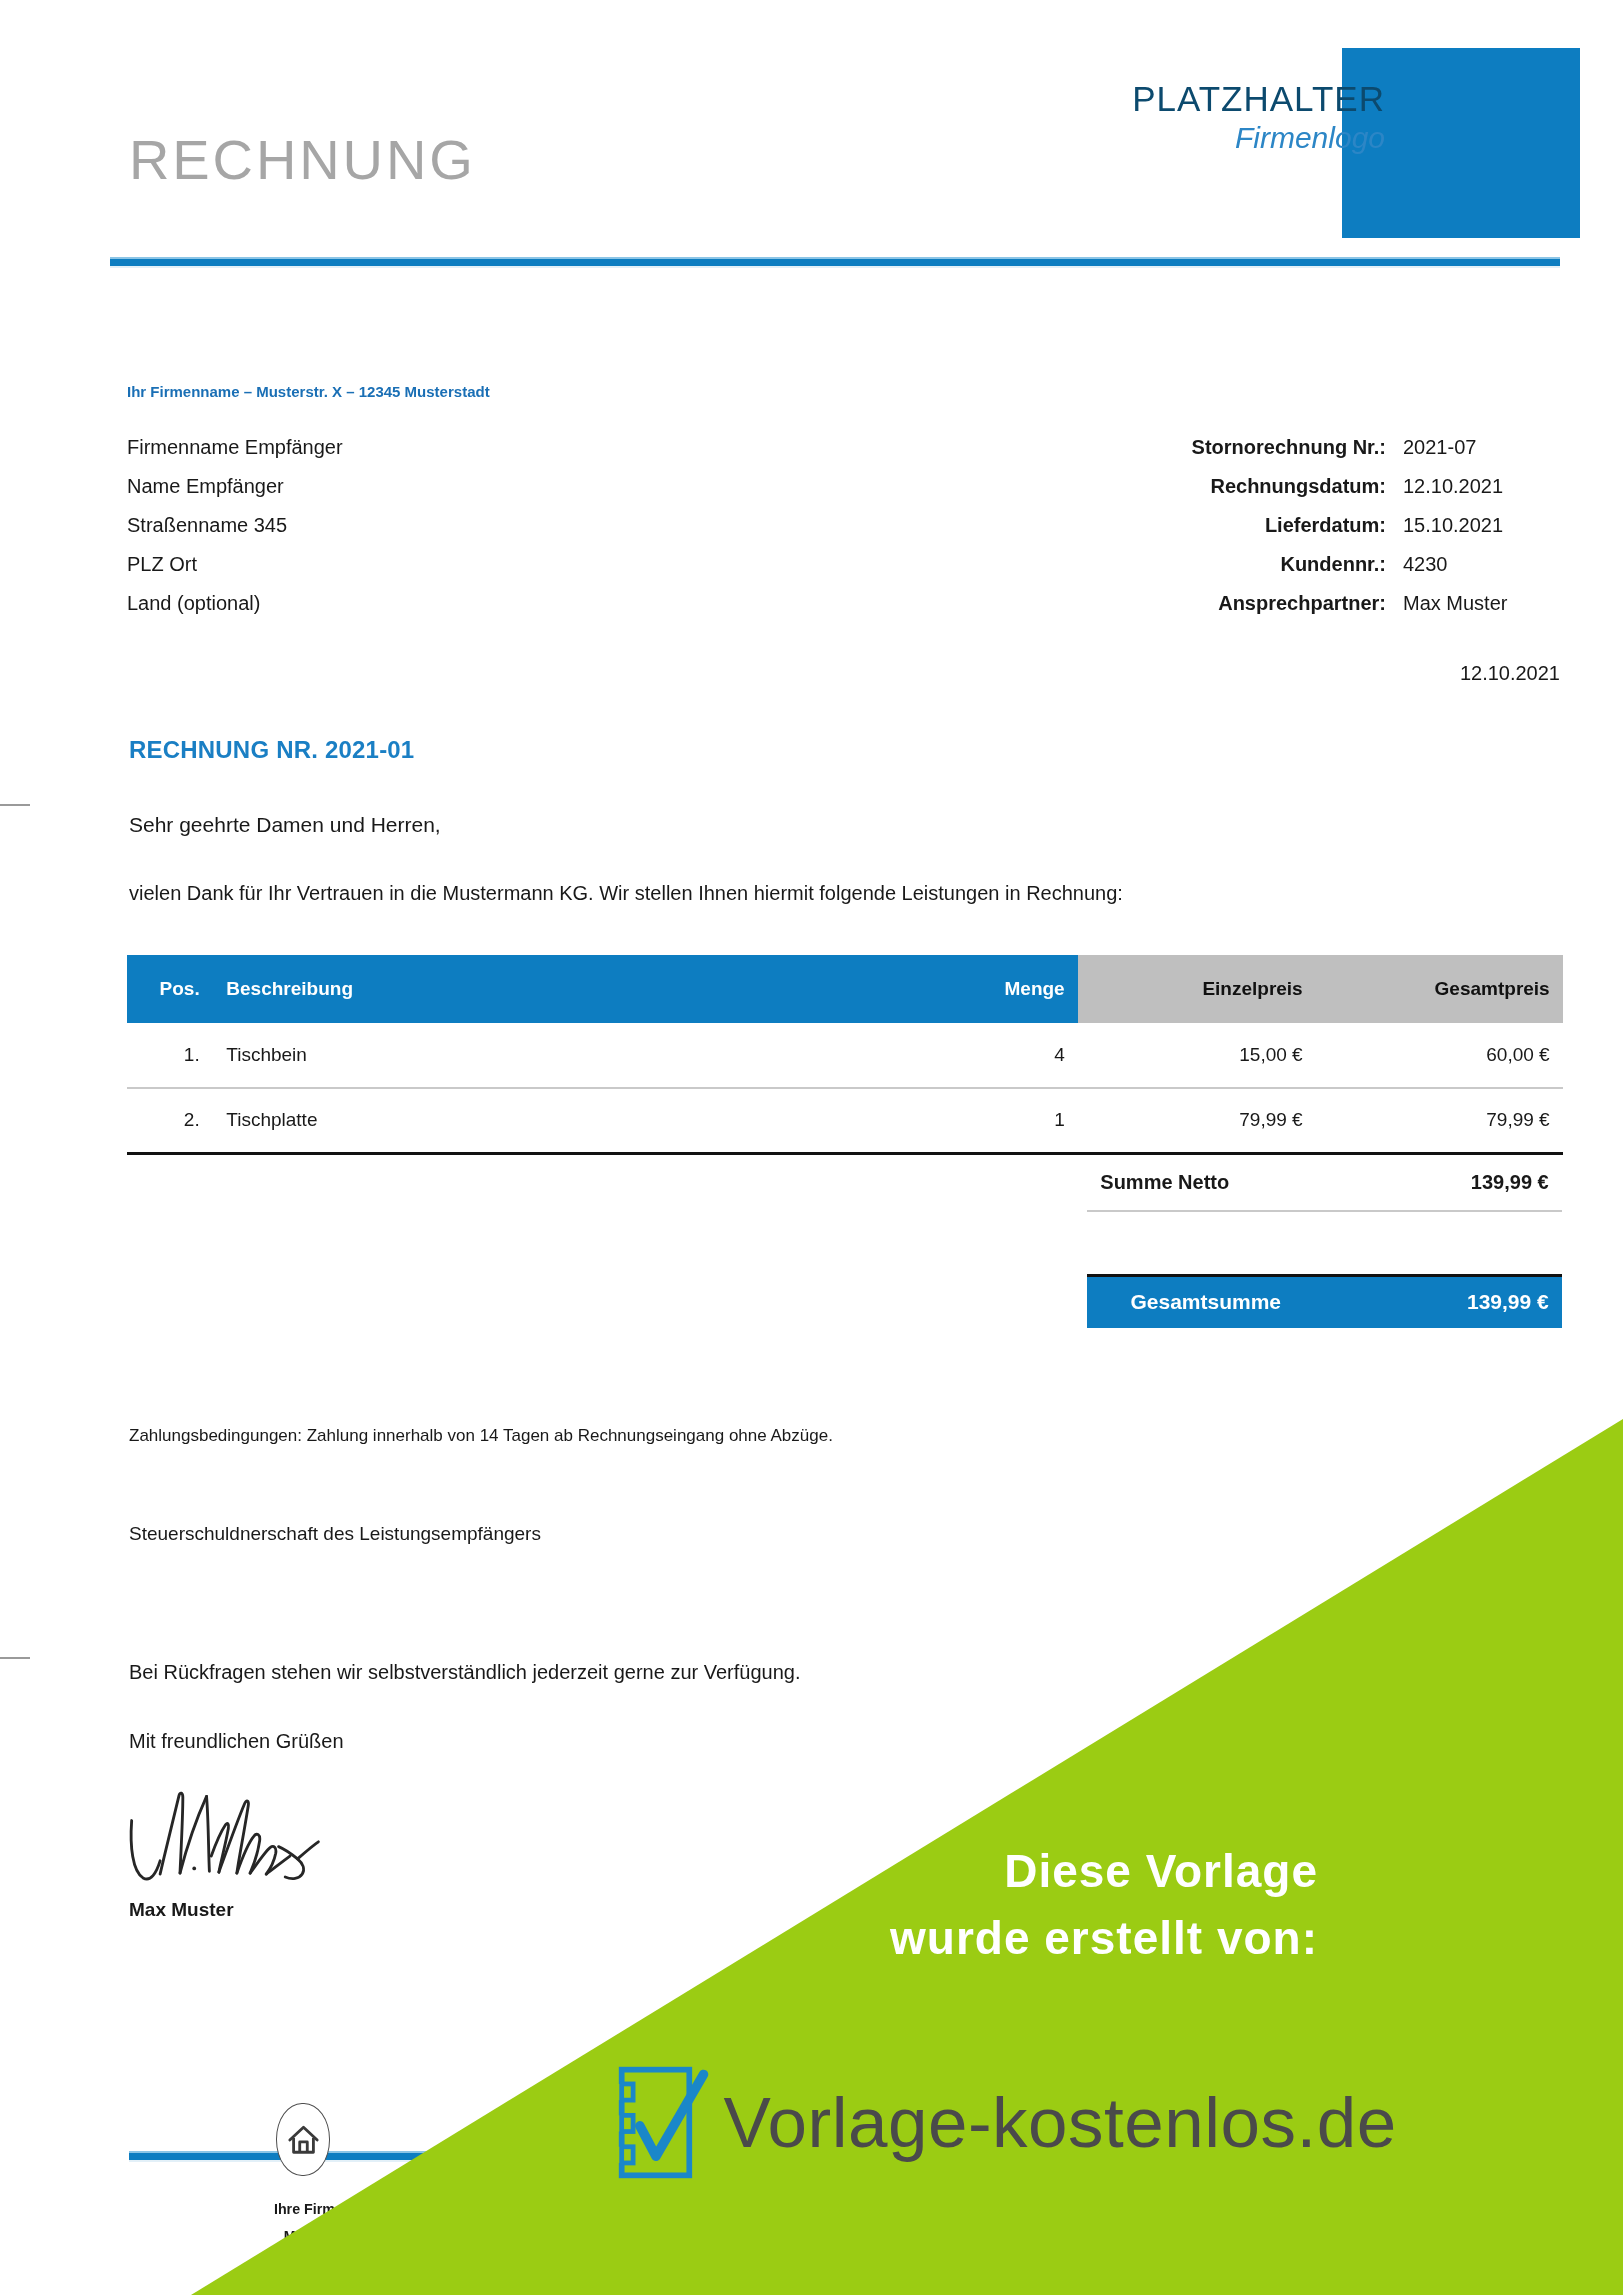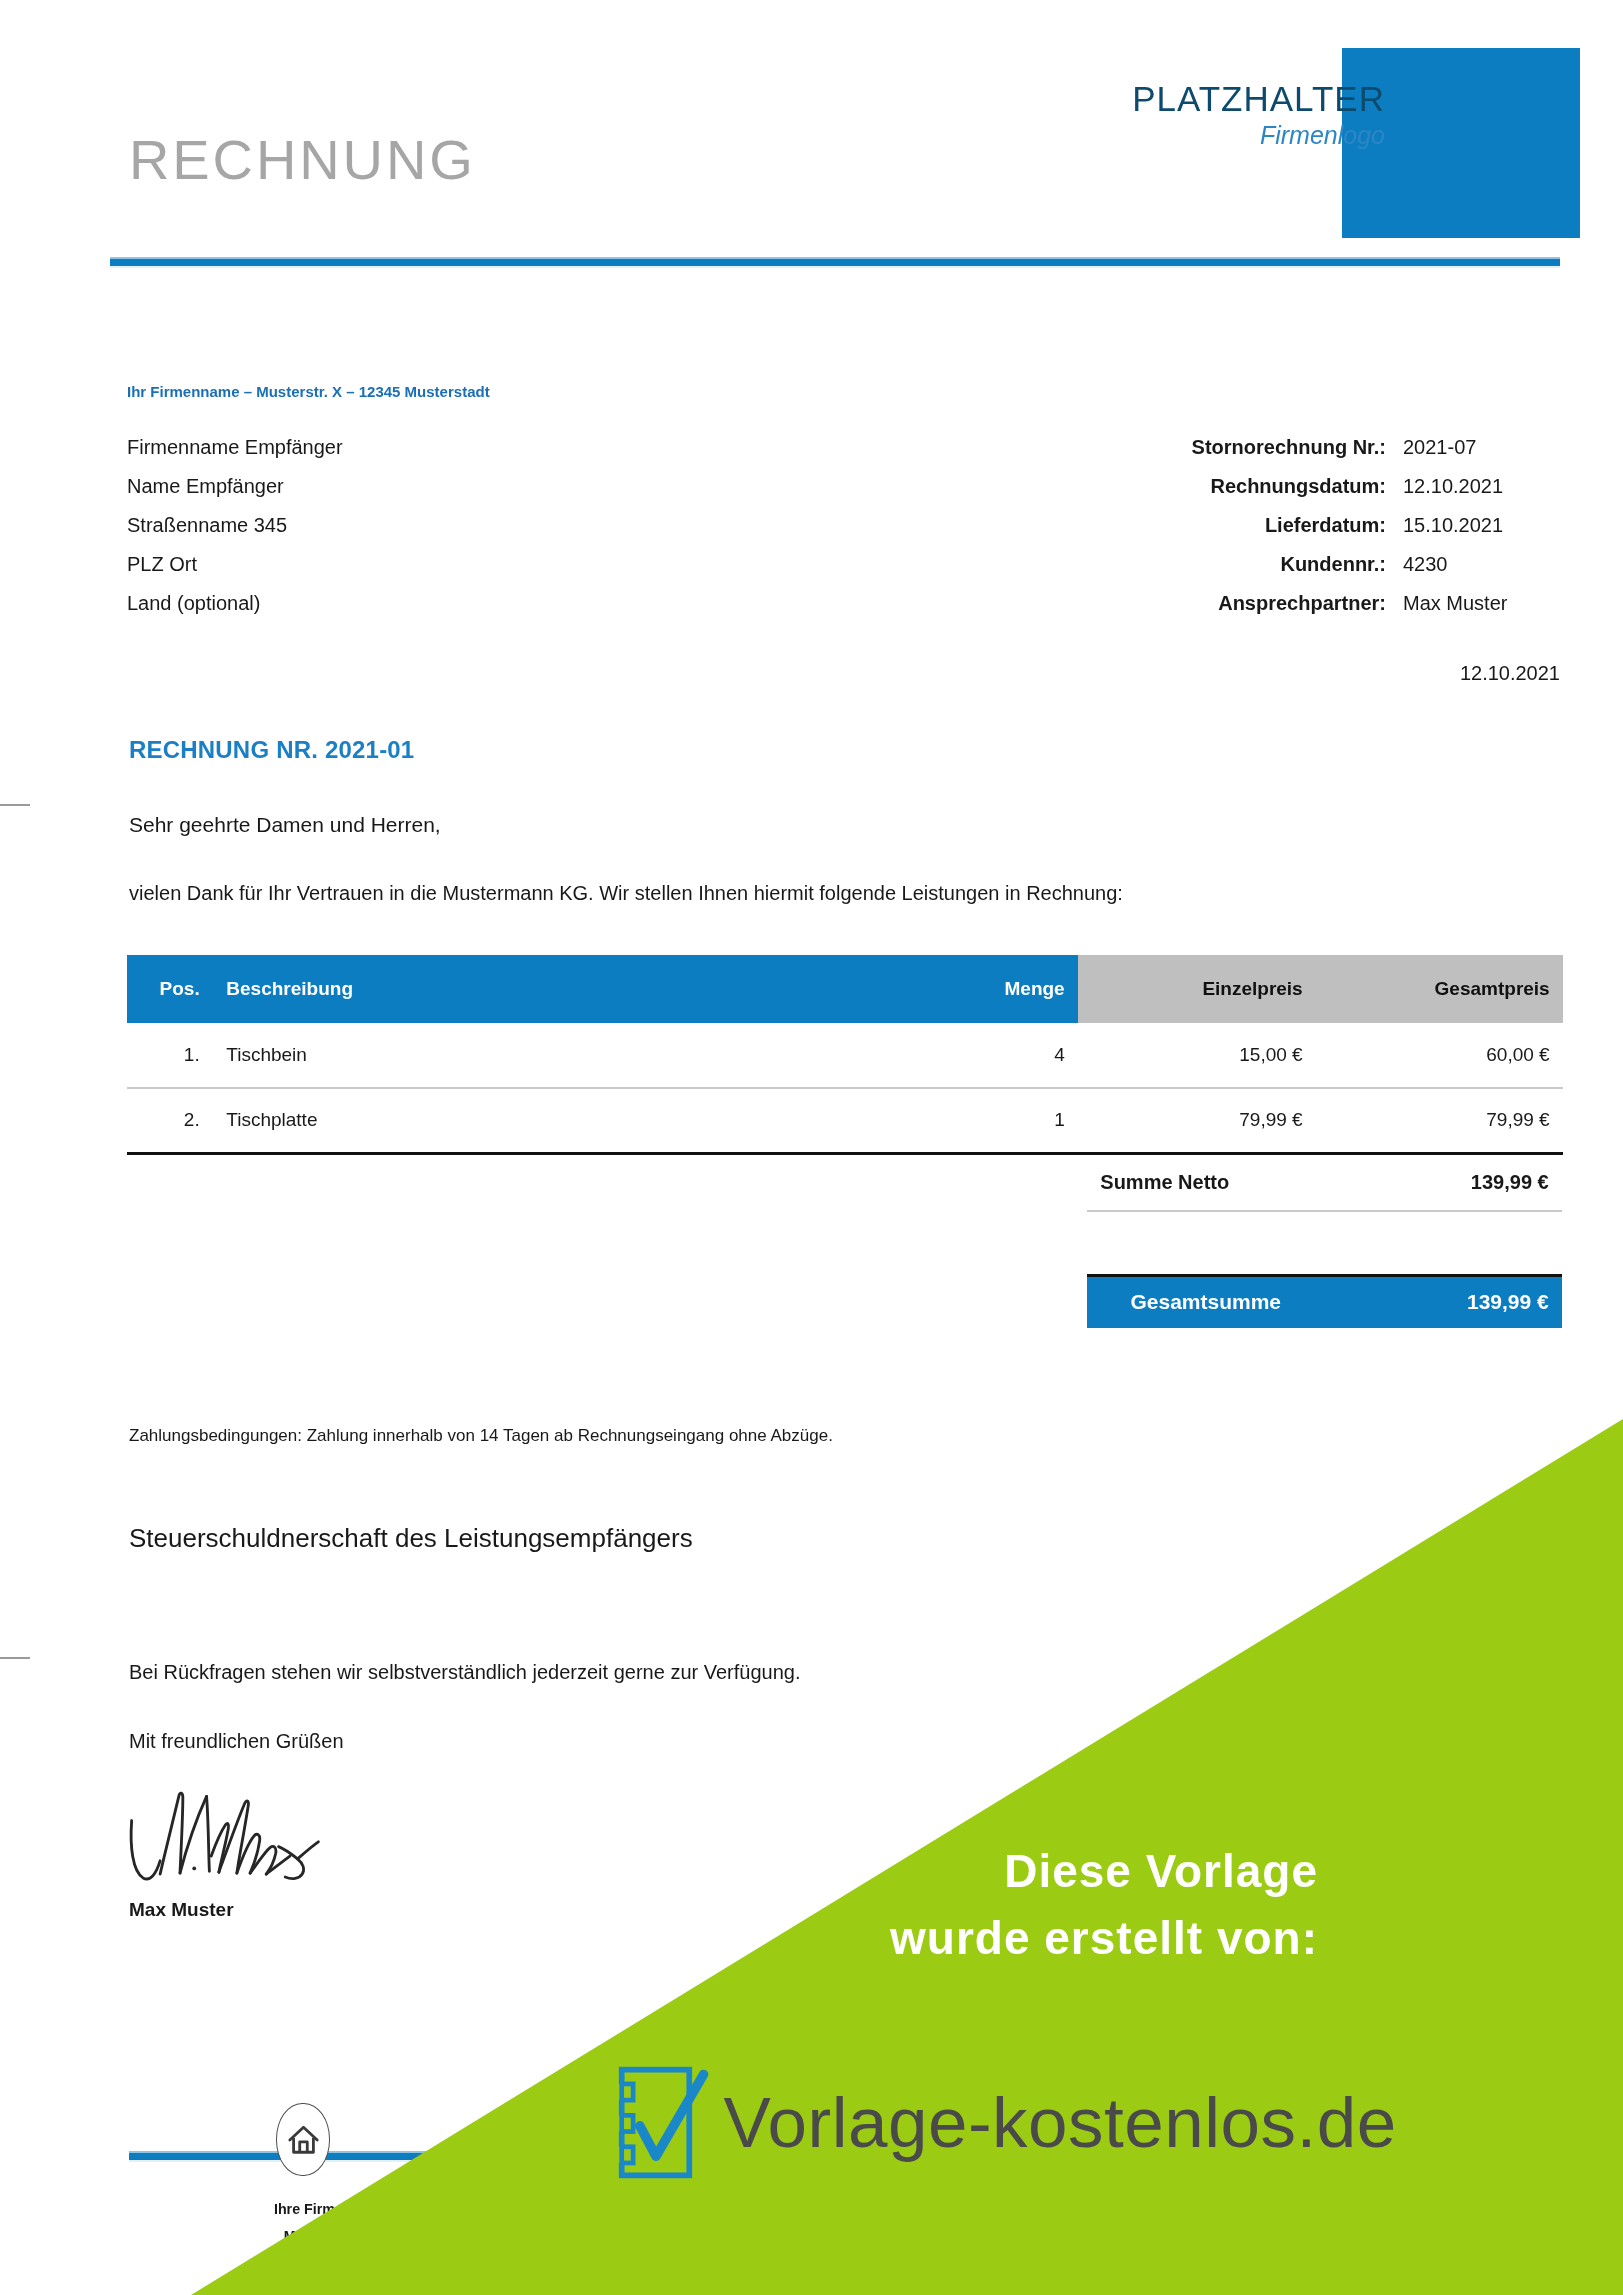--- a/index.html
+++ b/index.html
@@ -49,21 +49,21 @@
     line-height: 1.0;
   }
   .logo-main {
     font-size: 35px;
     font-weight: 400;
     letter-spacing: 1px;
     color: #0c4a6e;
     white-space: nowrap;
   }
   .logo-sub {
-    font-size: 25px;
+    font-size: 30px;
     font-style: italic;
     color: #2c86c6;
     margin-top: 6.7px;
     white-space: nowrap;
   }
   .logo-square {
     position: absolute;
     right: 43px;
     top: 48px;
     width: 238px;
@@ -237,21 +237,21 @@
     left: 129px;
     top: 1426px;
     font-size: 17px;
     color: #191919;
     white-space: nowrap;
   }
   .note-tax {
     position: absolute;
     left: 129px;
     top: 1523px;
-    font-size: 26px;
+    font-size: 19px;
     color: #191919;
     white-space: nowrap;
   }
   .note-questions {
     position: absolute;
     left: 129px;
     top: 1661px;
     font-size: 20px;
     color: #191919;
     white-space: nowrap;

